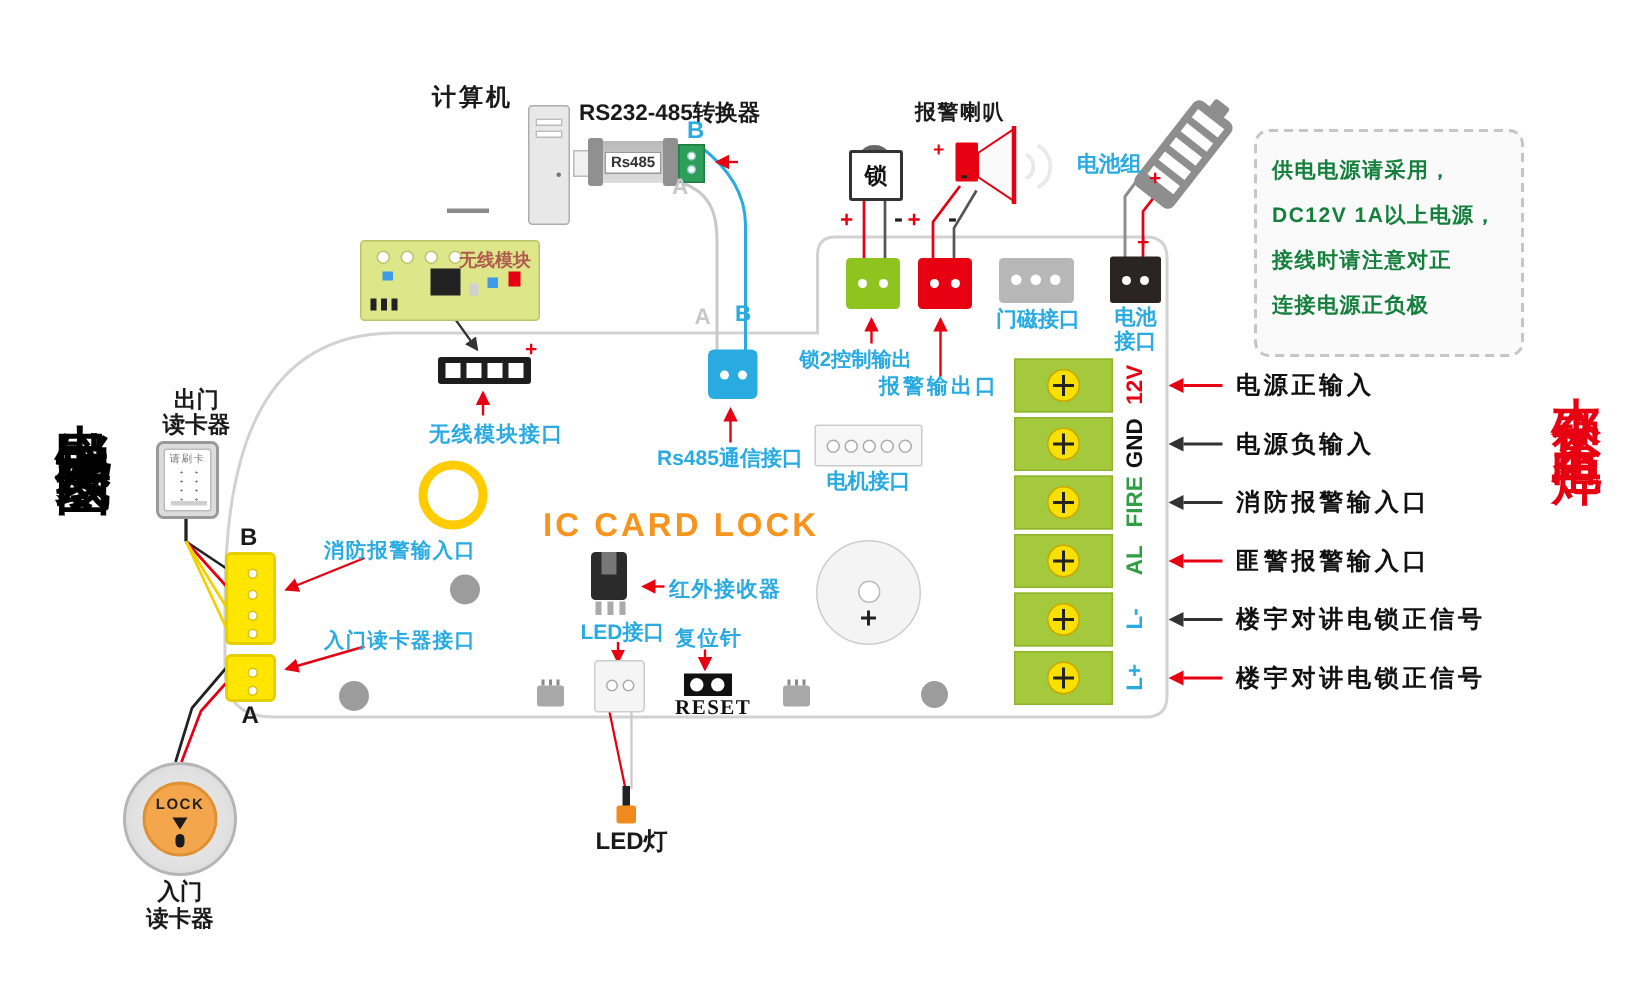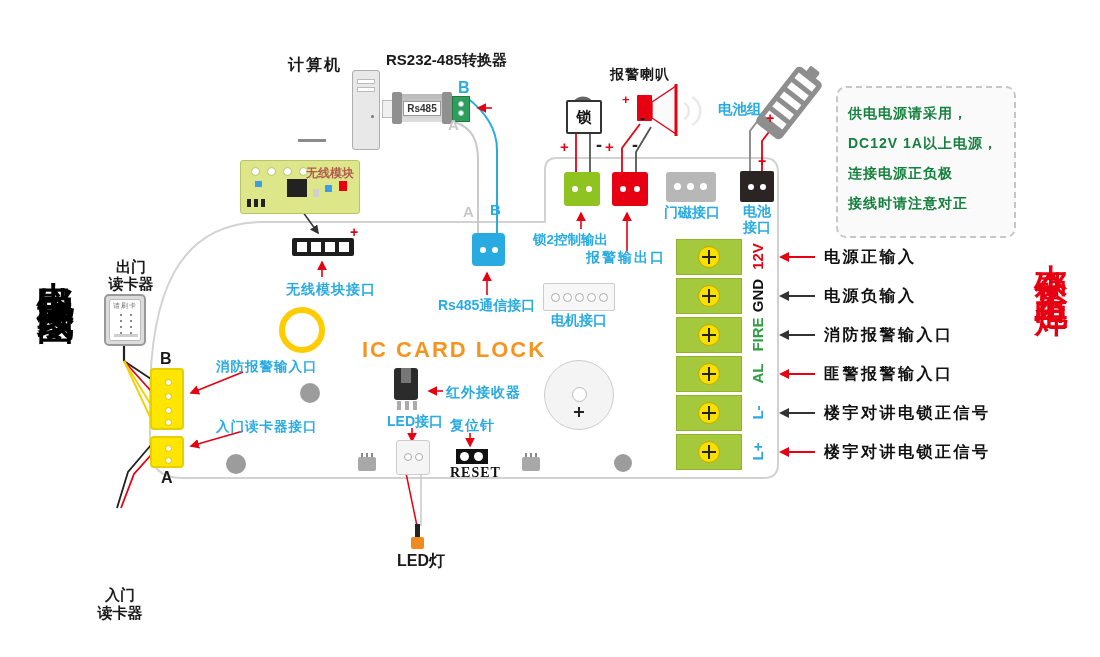--- a/index.html
+++ b/index.html
@@ -114,21 +114,21 @@
   <div class="abs vtext" style="left:1028px;top:238px;font-size:33px;font-weight:bold;color:#e60012;letter-spacing:8px;">本锁禁止电焊</div>
 
   <div class="abs blk-label" style="left:288px;top:55px;font-size:16px;letter-spacing:2px;">计算机</div>
   <div class="abs" style="left:298px;top:139px;width:28px;height:3px;background:#8a8a8a;"></div>
   <div class="abs" style="left:352px;top:70px;width:26px;height:78px;background:#e8e8e8;border:1px solid #adadad;border-radius:3px;">
     <div style="position:absolute;left:4px;top:8px;width:16px;height:3px;background:#fff;border:1px solid #bbb;"></div>
     <div style="position:absolute;left:4px;top:16px;width:16px;height:3px;background:#fff;border:1px solid #bbb;"></div>
     <div style="position:absolute;left:18px;top:44px;width:3px;height:3px;background:#777;border-radius:50%;"></div>
   </div>
 
-  <div class="abs blk-label" style="left:386px;top:51px;font-size:15px;text-align:center;">RS232-485转换器</div>
+  <div class="abs blk-label" style="left:386px;top:66px;font-size:15px;text-align:center;">RS232-485转换器</div>
   <div class="abs" style="left:382px;top:100px;width:10px;height:16px;background:#f0f0f0;border:1px solid #bbb;"></div>
   <div class="abs" style="left:392px;top:92px;width:10px;height:32px;background:#909090;border-radius:2px;"></div>
   <div class="abs" style="left:402px;top:94px;width:40px;height:28px;background:linear-gradient(#b9b9b9,#dedede);display:flex;align-items:center;justify-content:center;">
     <span style="background:#fff;border:1px solid #999;font-size:10px;font-weight:bold;color:#333;padding:1px 3px;">Rs485</span>
   </div>
   <div class="abs" style="left:442px;top:92px;width:10px;height:32px;background:#909090;border-radius:2px;"></div>
   <div class="abs" style="left:452px;top:96px;width:16px;height:24px;background:#2e9e5b;border:1px solid #1f7a43;">
     <div class="dot" style="left:5px;top:4px;width:6px;height:6px;border:1px solid #9cc;box-sizing:border-box;"></div>
     <div class="dot" style="left:5px;top:13px;width:6px;height:6px;border:1px solid #9cc;box-sizing:border-box;"></div>
   </div>
@@ -209,22 +209,22 @@
   <span class="abs sign red" style="left:622px;top:93px;font-size:13px;">+</span>
   <span class="abs sign blk" style="left:640px;top:110px;font-size:16px;">-</span>
 
   <div class="abs blue" style="left:718px;top:100px;font-size:14.5px;">电池组</div>
   <span class="abs sign red" style="left:766px;top:111px;font-size:14px;">+</span>
   <span class="abs sign red" style="left:758px;top:154px;font-size:14px;">+</span>
 
   <div class="note-box">
     <div>供电电源请采用，</div>
     <div>DC12V 1A以上电源，</div>
+    <div>接线时请注意对正</div>
     <div>连接电源正负极</div>
-    <div>接线时请注意对正</div>
   </div>
 
   <div class="tcell" style="top:239px;"></div>
   <div class="tcell" style="top:278px;"></div>
   <div class="tcell" style="top:317px;"></div>
   <div class="tcell" style="top:356px;"></div>
   <div class="tcell" style="top:395px;"></div>
   <div class="tcell" style="top:434px;"></div>
   <div class="screw" style="top:246px;"></div>
   <div class="screw" style="top:285px;"></div>
@@ -336,18 +336,25 @@
   </div>
   <div class="abs" style="left:150px;top:436px;width:34px;height:32px;background:#ffe600;border:2px solid #e6cf00;border-radius:4px;box-sizing:border-box;">
     <div class="dot" style="left:13px;top:7px;width:7px;height:7px;border:1px solid #d8c200;box-sizing:border-box;"></div>
     <div class="dot" style="left:13px;top:19px;width:7px;height:7px;border:1px solid #d8c200;box-sizing:border-box;"></div>
   </div>
   <span class="abs blk-label" style="left:161px;top:469px;font-size:16px;">A</span>
 
   <div class="abs blue" style="left:216px;top:358px;font-size:13.5px;letter-spacing:1px;">消防报警输入口</div>
   <div class="abs blue" style="left:216px;top:418px;font-size:13.5px;letter-spacing:1px;">入门读卡器接口</div>
 
+  <div class="abs" style="left:82px;top:508px;width:76px;height:76px;border-radius:50%;background:radial-gradient(#f2f2f2,#d6d6d6);border:2px solid #b5b5b5;box-sizing:border-box;">
+    <div style="position:absolute;left:11px;top:11px;width:50px;height:50px;border-radius:50%;background:#f3a64b;border:2px solid #e09035;box-sizing:border-box;">
+      <div style="text-align:center;margin-top:8px;font-size:10px;font-weight:bold;color:#222;letter-spacing:1px;">LOCK</div>
+      <div class="key-arrow" style="margin-top:3px;"></div>
+      <div class="key-ball"></div>
+    </div>
+  </div>
   <div class="abs blk-label" style="left:88px;top:586px;width:64px;text-align:center;font-size:15px;line-height:1.2;">
     <div>入门</div>
     <div>读卡器</div>
   </div>
 
 </div>
 
 </body></html>

